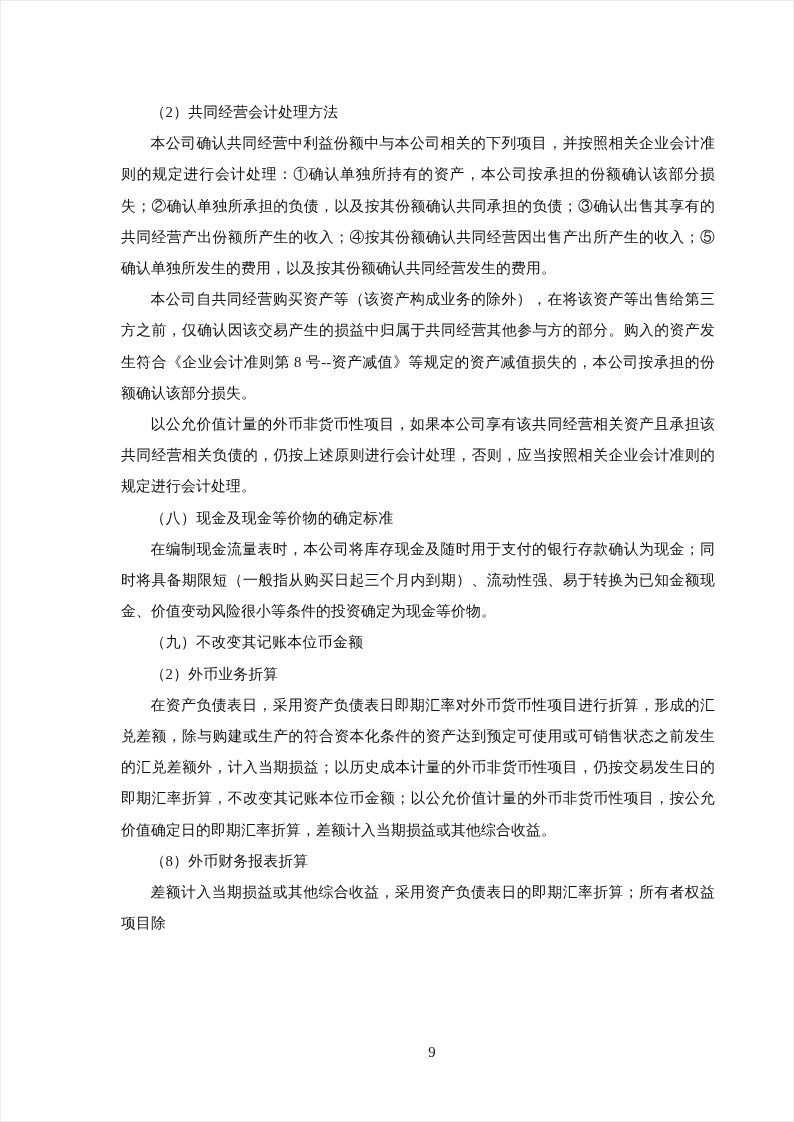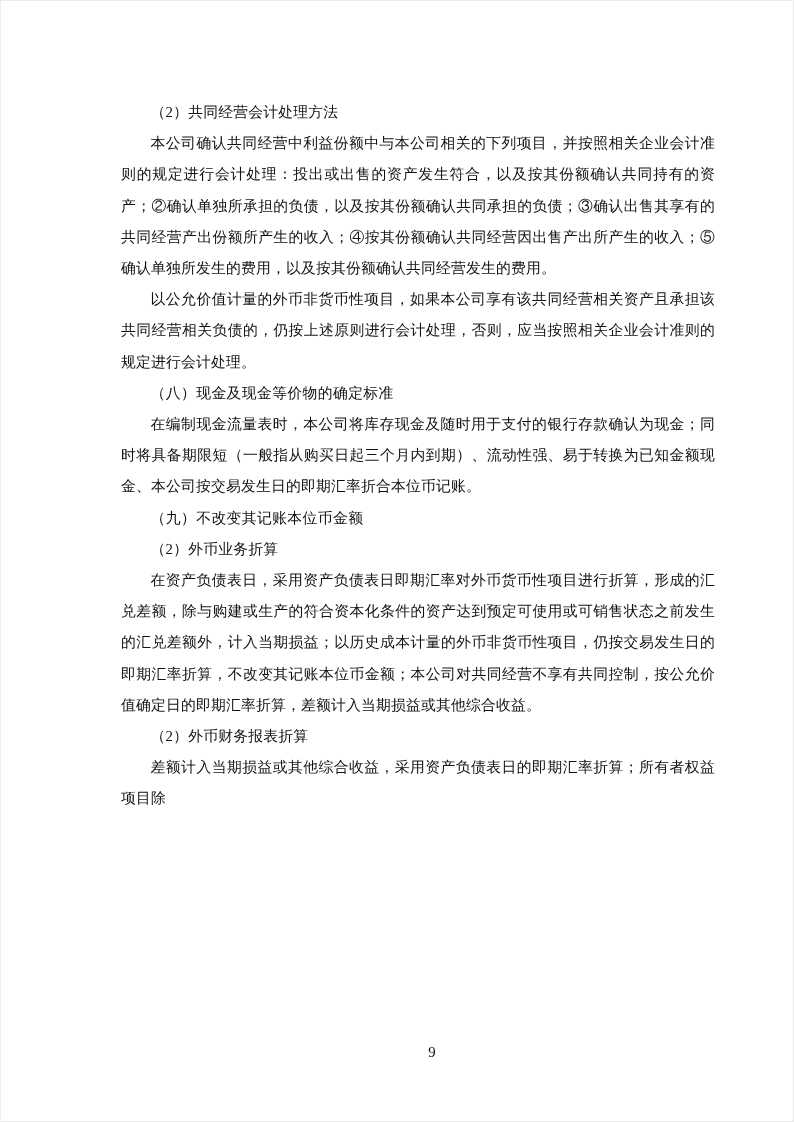--- a/index.html
+++ b/index.html
@@ -56,24 +56,25 @@
     font-family: "Liberation Serif", "DejaVu Serif", serif;
     color: #111111;
   }
 </style>
 </head>
 <body>
 
 <div class="page">
   <div class="content" id="content">
       <p class="sub">（2）共同经营会计处理方法</p>
-      <p class="body">本公司确认共同经营中利益份额中与本公司相关的下列项目，并按照相关企业会计准则的规定进行会计处理：投出或出售的资产发生符合，以及按其份额确认共同持有的资产；②确认单独所承担的负债，以及按其份额确认共同承担的负债；③确认出售其享有的共同经营产出份额所产生的收入；④按其份额确认共同经营因出售产出所产生的收入；⑤确认单独所发生的费用，以及按其份额确认共同经营发生的费用。</p>
+      <p class="body">本公司确认共同经营中利益份额中与本公司相关的下列项目，并按照相关企业会计准则的规定进行会计处理：①确认单独所持有的资产，本公司按承担的份额确认该部分损失；②确认单独所承担的负债，以及按其份额确认共同承担的负债；③确认出售其享有的共同经营产出份额所产生的收入；④按其份额确认共同经营因出售产出所产生的收入；⑤确认单独所发生的费用，以及按其份额确认共同经营发生的费用。</p>
+      <p class="body">本公司自共同经营购买资产等（该资产构成业务的除外），在将该资产等出售给第三方之前，仅确认因该交易产生的损益中归属于共同经营其他参与方的部分。购入的资产发生符合《企业会计准则第 8 号--资产减值》等规定的资产减值损失的，本公司按承担的份额确认该部分损失。</p>
       <p class="body">以公允价值计量的外币非货币性项目，如果本公司享有该共同经营相关资产且承担该共同经营相关负债的，仍按上述原则进行会计处理，否则，应当按照相关企业会计准则的规定进行会计处理。</p>
       <p class="heading">（八）现金及现金等价物的确定标准</p>
-      <p class="body">在编制现金流量表时，本公司将库存现金及随时用于支付的银行存款确认为现金；同时将具备期限短（一般指从购买日起三个月内到期）、流动性强、易于转换为已知金额现金、本公司按交易发生日的即期汇率折合本位币记账。</p>
+      <p class="body">在编制现金流量表时，本公司将库存现金及随时用于支付的银行存款确认为现金；同时将具备期限短（一般指从购买日起三个月内到期）、流动性强、易于转换为已知金额现金、价值变动风险很小等条件的投资确定为现金等价物。</p>
       <p class="heading">（九）不改变其记账本位币金额</p>
       <p class="sub">（2）外币业务折算</p>
-      <p class="body">在资产负债表日，采用资产负债表日即期汇率对外币货币性项目进行折算，形成的汇兑差额，除与购建或生产的符合资本化条件的资产达到预定可使用或可销售状态之前发生的汇兑差额外，计入当期损益；以历史成本计量的外币非货币性项目，仍按交易发生日的即期汇率折算，不改变其记账本位币金额；本公司对共同经营不享有共同控制，按公允价值确定日的即期汇率折算，差额计入当期损益或其他综合收益。</p>
-      <p class="sub">（2）外币财务报表折算</p>
+      <p class="body">在资产负债表日，采用资产负债表日即期汇率对外币货币性项目进行折算，形成的汇兑差额，除与购建或生产的符合资本化条件的资产达到预定可使用或可销售状态之前发生的汇兑差额外，计入当期损益；以历史成本计量的外币非货币性项目，仍按交易发生日的即期汇率折算，不改变其记账本位币金额；以公允价值计量的外币非货币性项目，按公允价值确定日的即期汇率折算，差额计入当期损益或其他综合收益。</p>
+      <p class="sub">（8）外币财务报表折算</p>
       <p class="body">差额计入当期损益或其他综合收益，采用资产负债表日的即期汇率折算；所有者权益项目除</p>
     </div>
   <div class="page-number">9</div>
 </div>
 
 </body></html>

